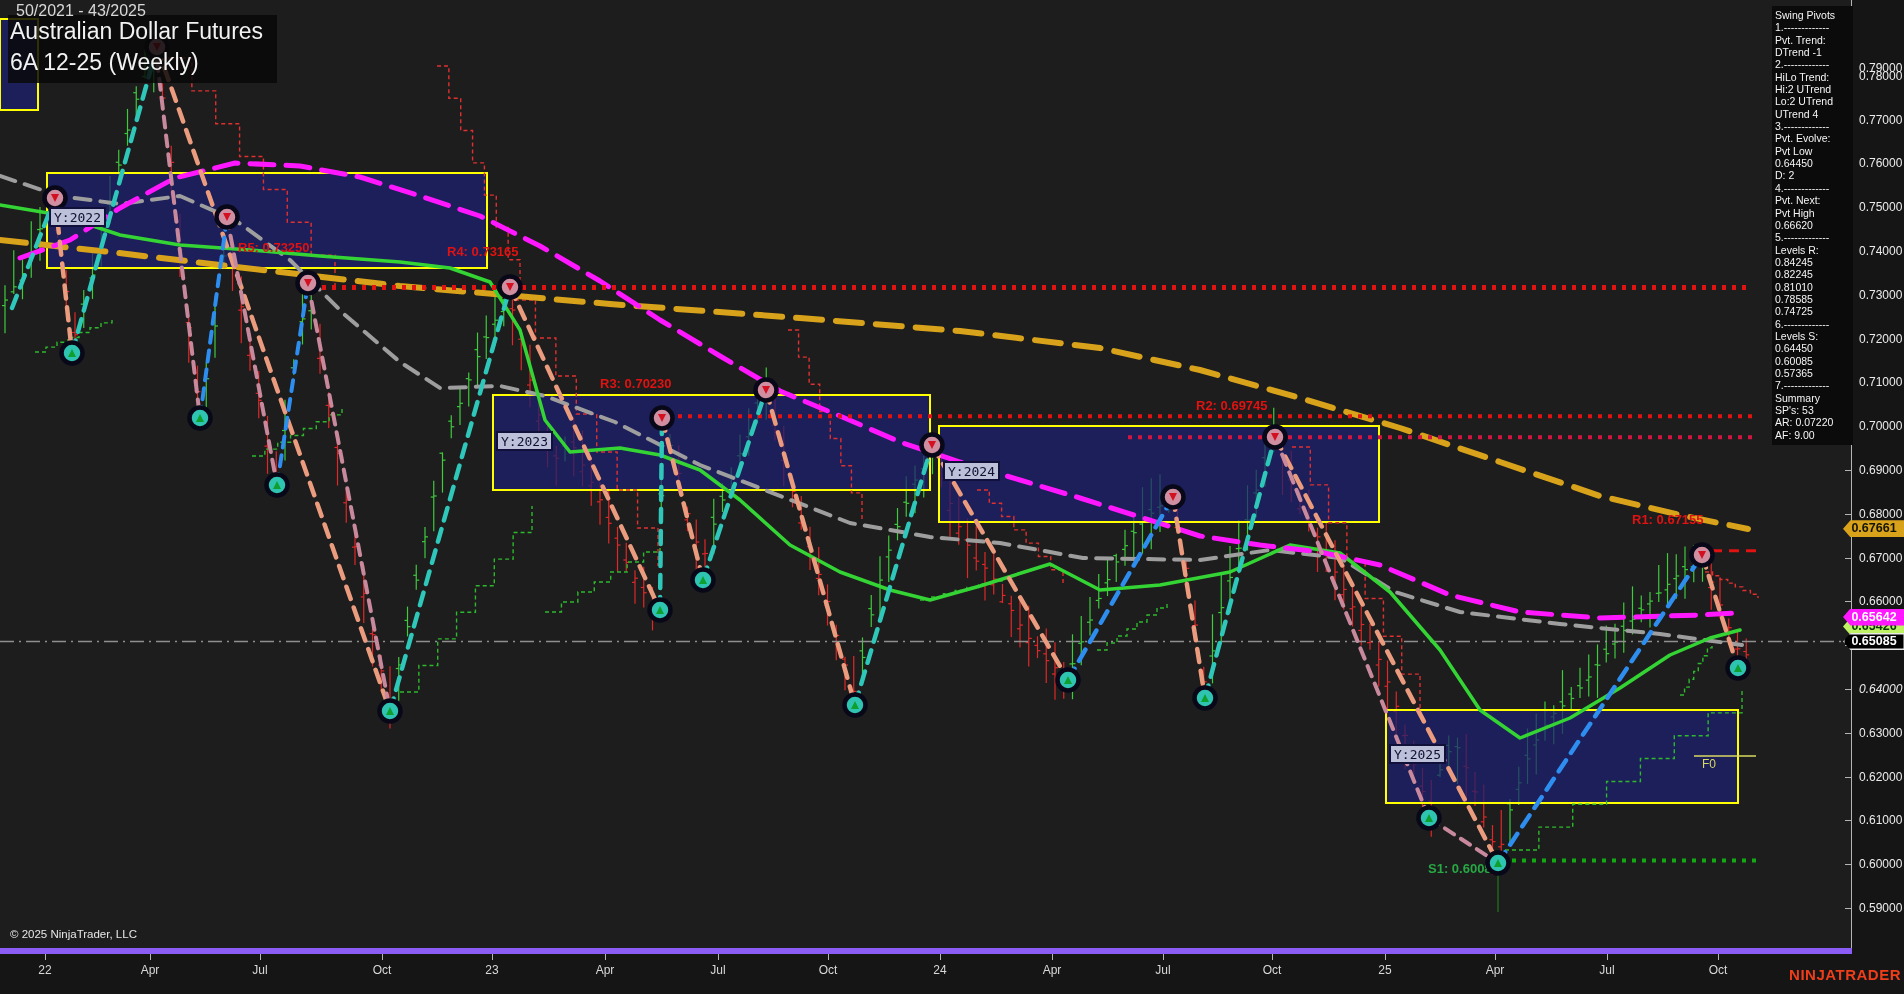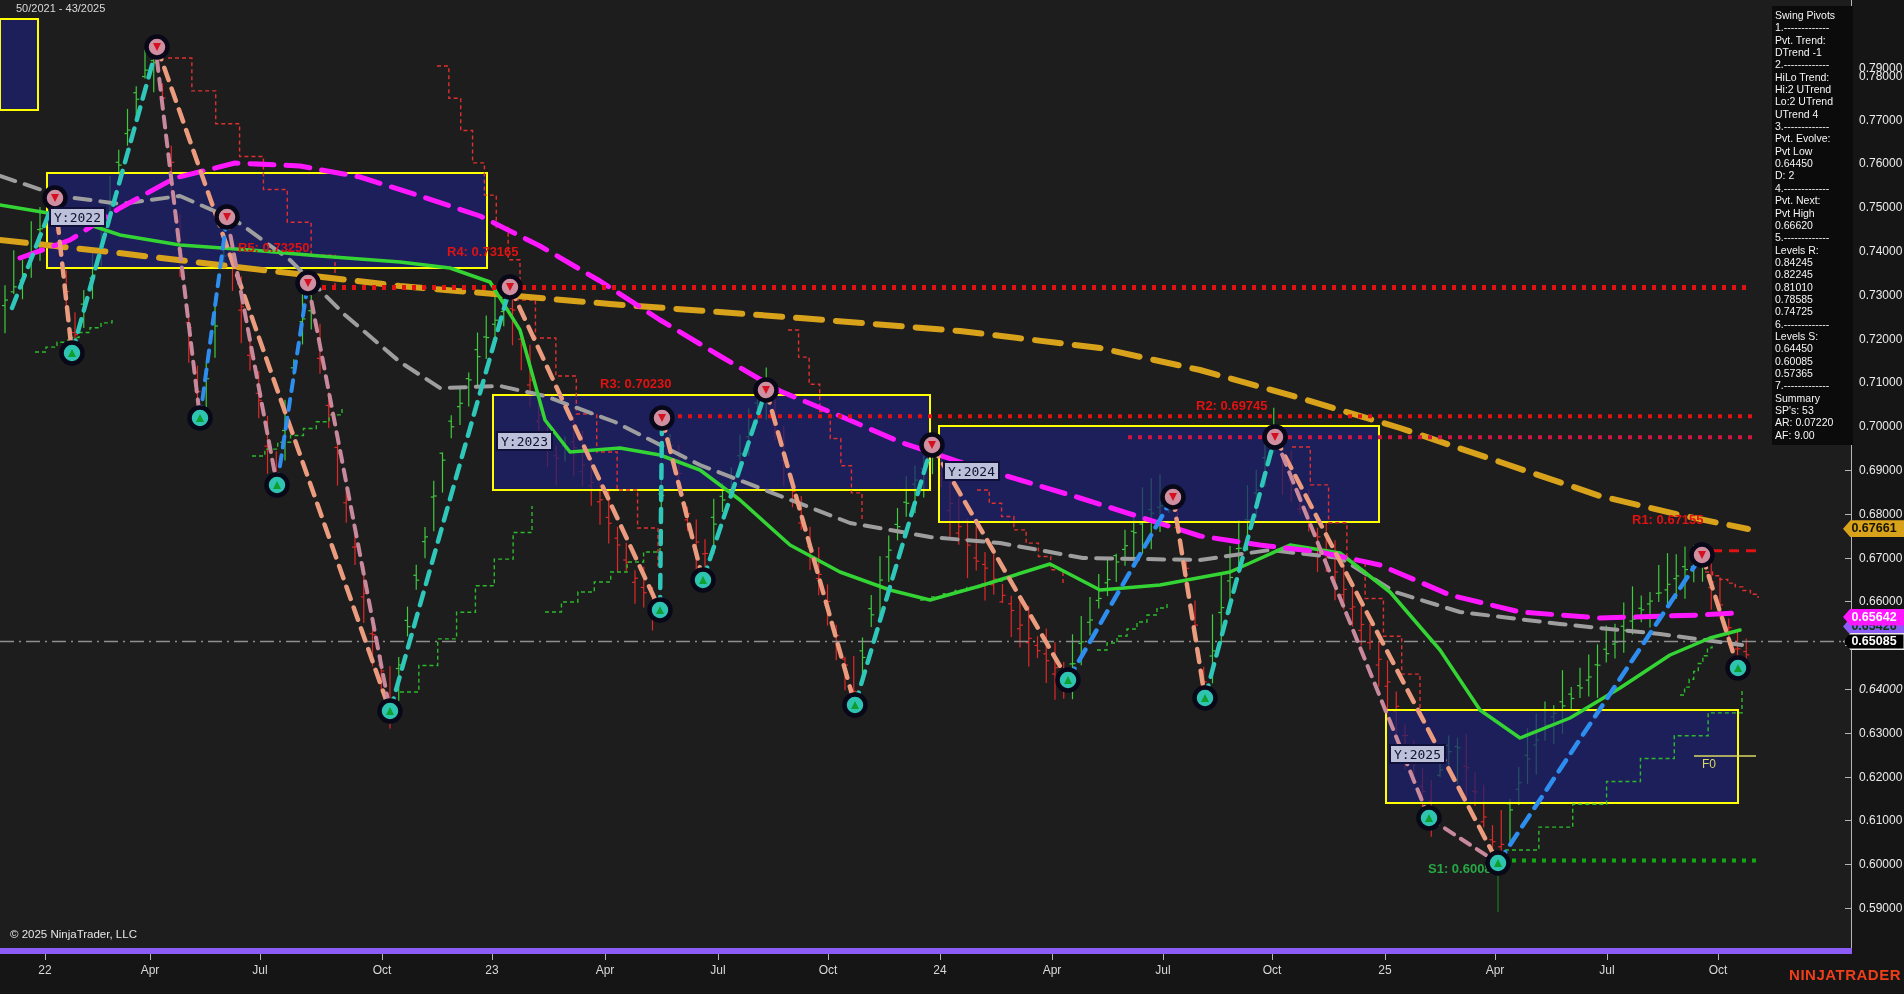--- a/index.html
+++ b/index.html
@@ -1,20 +1,20 @@
 <!DOCTYPE html>
 <html><head>
 <meta charset="utf-8">
 <style>
   html,body{margin:0;padding:0;background:#101010;}
   #root{position:relative;width:1904px;height:994px;background:#151515;overflow:hidden;
         font-family:"Liberation Sans",sans-serif;}
   #plot-wrap{position:absolute;left:0;top:0;width:1851px;height:948px;background:#1d1d1d;}
   svg{display:block}
-  #range-label{position:absolute;left:16px;top:2px;font-size:11px;color:#d8d8d8;z-index:6;}
+  #range-label{position:absolute;left:16px;top:2px;font-size:16px;color:#d8d8d8;z-index:6;}
   #title-block{position:absolute;left:8px;top:15px;background:rgba(8,8,8,0.84);color:#f2f2f2;
         font-size:23px;line-height:31px;padding:1px 14px 5px 2px;z-index:5;}
   #swing-panel{position:absolute;left:1772px;top:6px;width:76px;background:#0b0b0b;color:#f5f5f5;
         font-size:10.5px;line-height:12.35px;padding:3px 2px 4px 3px;z-index:6;}
   #price-axis{position:absolute;left:1851px;top:0;width:53px;height:948px;border-left:1px solid #b5b5b5;
         background:#151515;z-index:4;}
   .pa-label{position:absolute;left:7px;font-size:12px;color:#ececec;transform:translateY(-50%);}
   .pa-tick{position:absolute;left:-7px;width:7px;height:1px;background:#b5b5b5;}
   .tag{position:absolute;left:-9px;width:62px;height:17px;font-size:12.5px;font-weight:bold;
         line-height:17px;text-align:center;clip-path:polygon(0 50%,12% 0,100% 0,100% 100%,12% 100%);}
@@ -751,20 +751,24 @@
         <text x="948" y="476" fill="#101030" font-size="13" font-family="&quot;DejaVu Sans Mono&quot;,monospace">Y:2024</text>
         <rect x="1390" y="745" width="55" height="18" fill="#bcc0d8" stroke="#10103a" stroke-width="2"></rect>
         <text x="1394" y="759" fill="#101030" font-size="13" font-family="&quot;DejaVu Sans Mono&quot;,monospace">Y:2025</text>
         <line x1="1694" y1="756" x2="1756" y2="756" stroke="#d8d862" stroke-width="1.5"></line>
         <text x="1702" y="768" fill="#d8d862" font-size="12" font-family="&quot;Liberation Sans&quot;,sans-serif">F0</text>
       </svg>
   </div>
 
   <div id="range-label">50/2021 - 43/2025</div>
 
+  <div id="title-block">
+    <div>Australian Dollar Futures</div>
+    <div>6A 12-25 (Weekly)</div>
+  </div>
 
   <div id="swing-panel">
     <div>Swing Pivots</div>
   <div>1.-------------</div>
       <div>Pvt. Trend:</div>
       <div>DTrend -1</div>
       <div>2.-------------</div>
       <div>HiLo Trend:</div>
       <div>Hi:2 UTrend</div>
       <div>Lo:2 UTrend</div>
@@ -835,21 +839,21 @@
       <div class="pa-tick" style="top: 776.6px;"></div>
       <div class="pa-label" style="top: 776.6px;">0.62000</div>
       <div class="pa-tick" style="top: 820.4px;"></div>
       <div class="pa-label" style="top: 820.4px;">0.61000</div>
       <div class="pa-tick" style="top: 864.2px;"></div>
       <div class="pa-label" style="top: 864.2px;">0.60000</div>
       <div class="pa-tick" style="top: 908px;"></div>
       <div class="pa-label" style="top: 908px;">0.59000</div>
       <div class="tag" style="top: 520.148px; background: rgb(217, 162, 27); color: rgb(20, 20, 0); z-index: 2;">0.67661</div>
       <div class="tag" style="top: 608.58px; background: rgb(255, 23, 255); color: rgb(255, 255, 255); z-index: 3;">0.65642</div>
-      <div class="tag" style="top: 618.041px; background: #8b5cf6; color: rgb(6, 56, 6); z-index: 2;">0.65426</div>
+      <div class="tag" style="top: 618.041px; background: #bef264; color: rgb(6, 56, 6); z-index: 2;">0.65426</div>
       <div class="tag" style="top: 632.977px; background: rgb(0, 0, 0); color: rgb(255, 255, 255); z-index: 4; box-shadow: rgb(232, 232, 232) 0px 0px 0px 1.5px inset;">0.65085</div>
     </div>
   <div id="time-axis">
       <div class="ta-tick" style="left: 45px;"></div>
       <div class="ta-label" style="left: 45px;">22</div>
       <div class="ta-tick" style="left: 150px;"></div>
       <div class="ta-label" style="left: 150px;">Apr</div>
       <div class="ta-tick" style="left: 260px;"></div>
       <div class="ta-label" style="left: 260px;">Jul</div>
       <div class="ta-tick" style="left: 382px;"></div>

